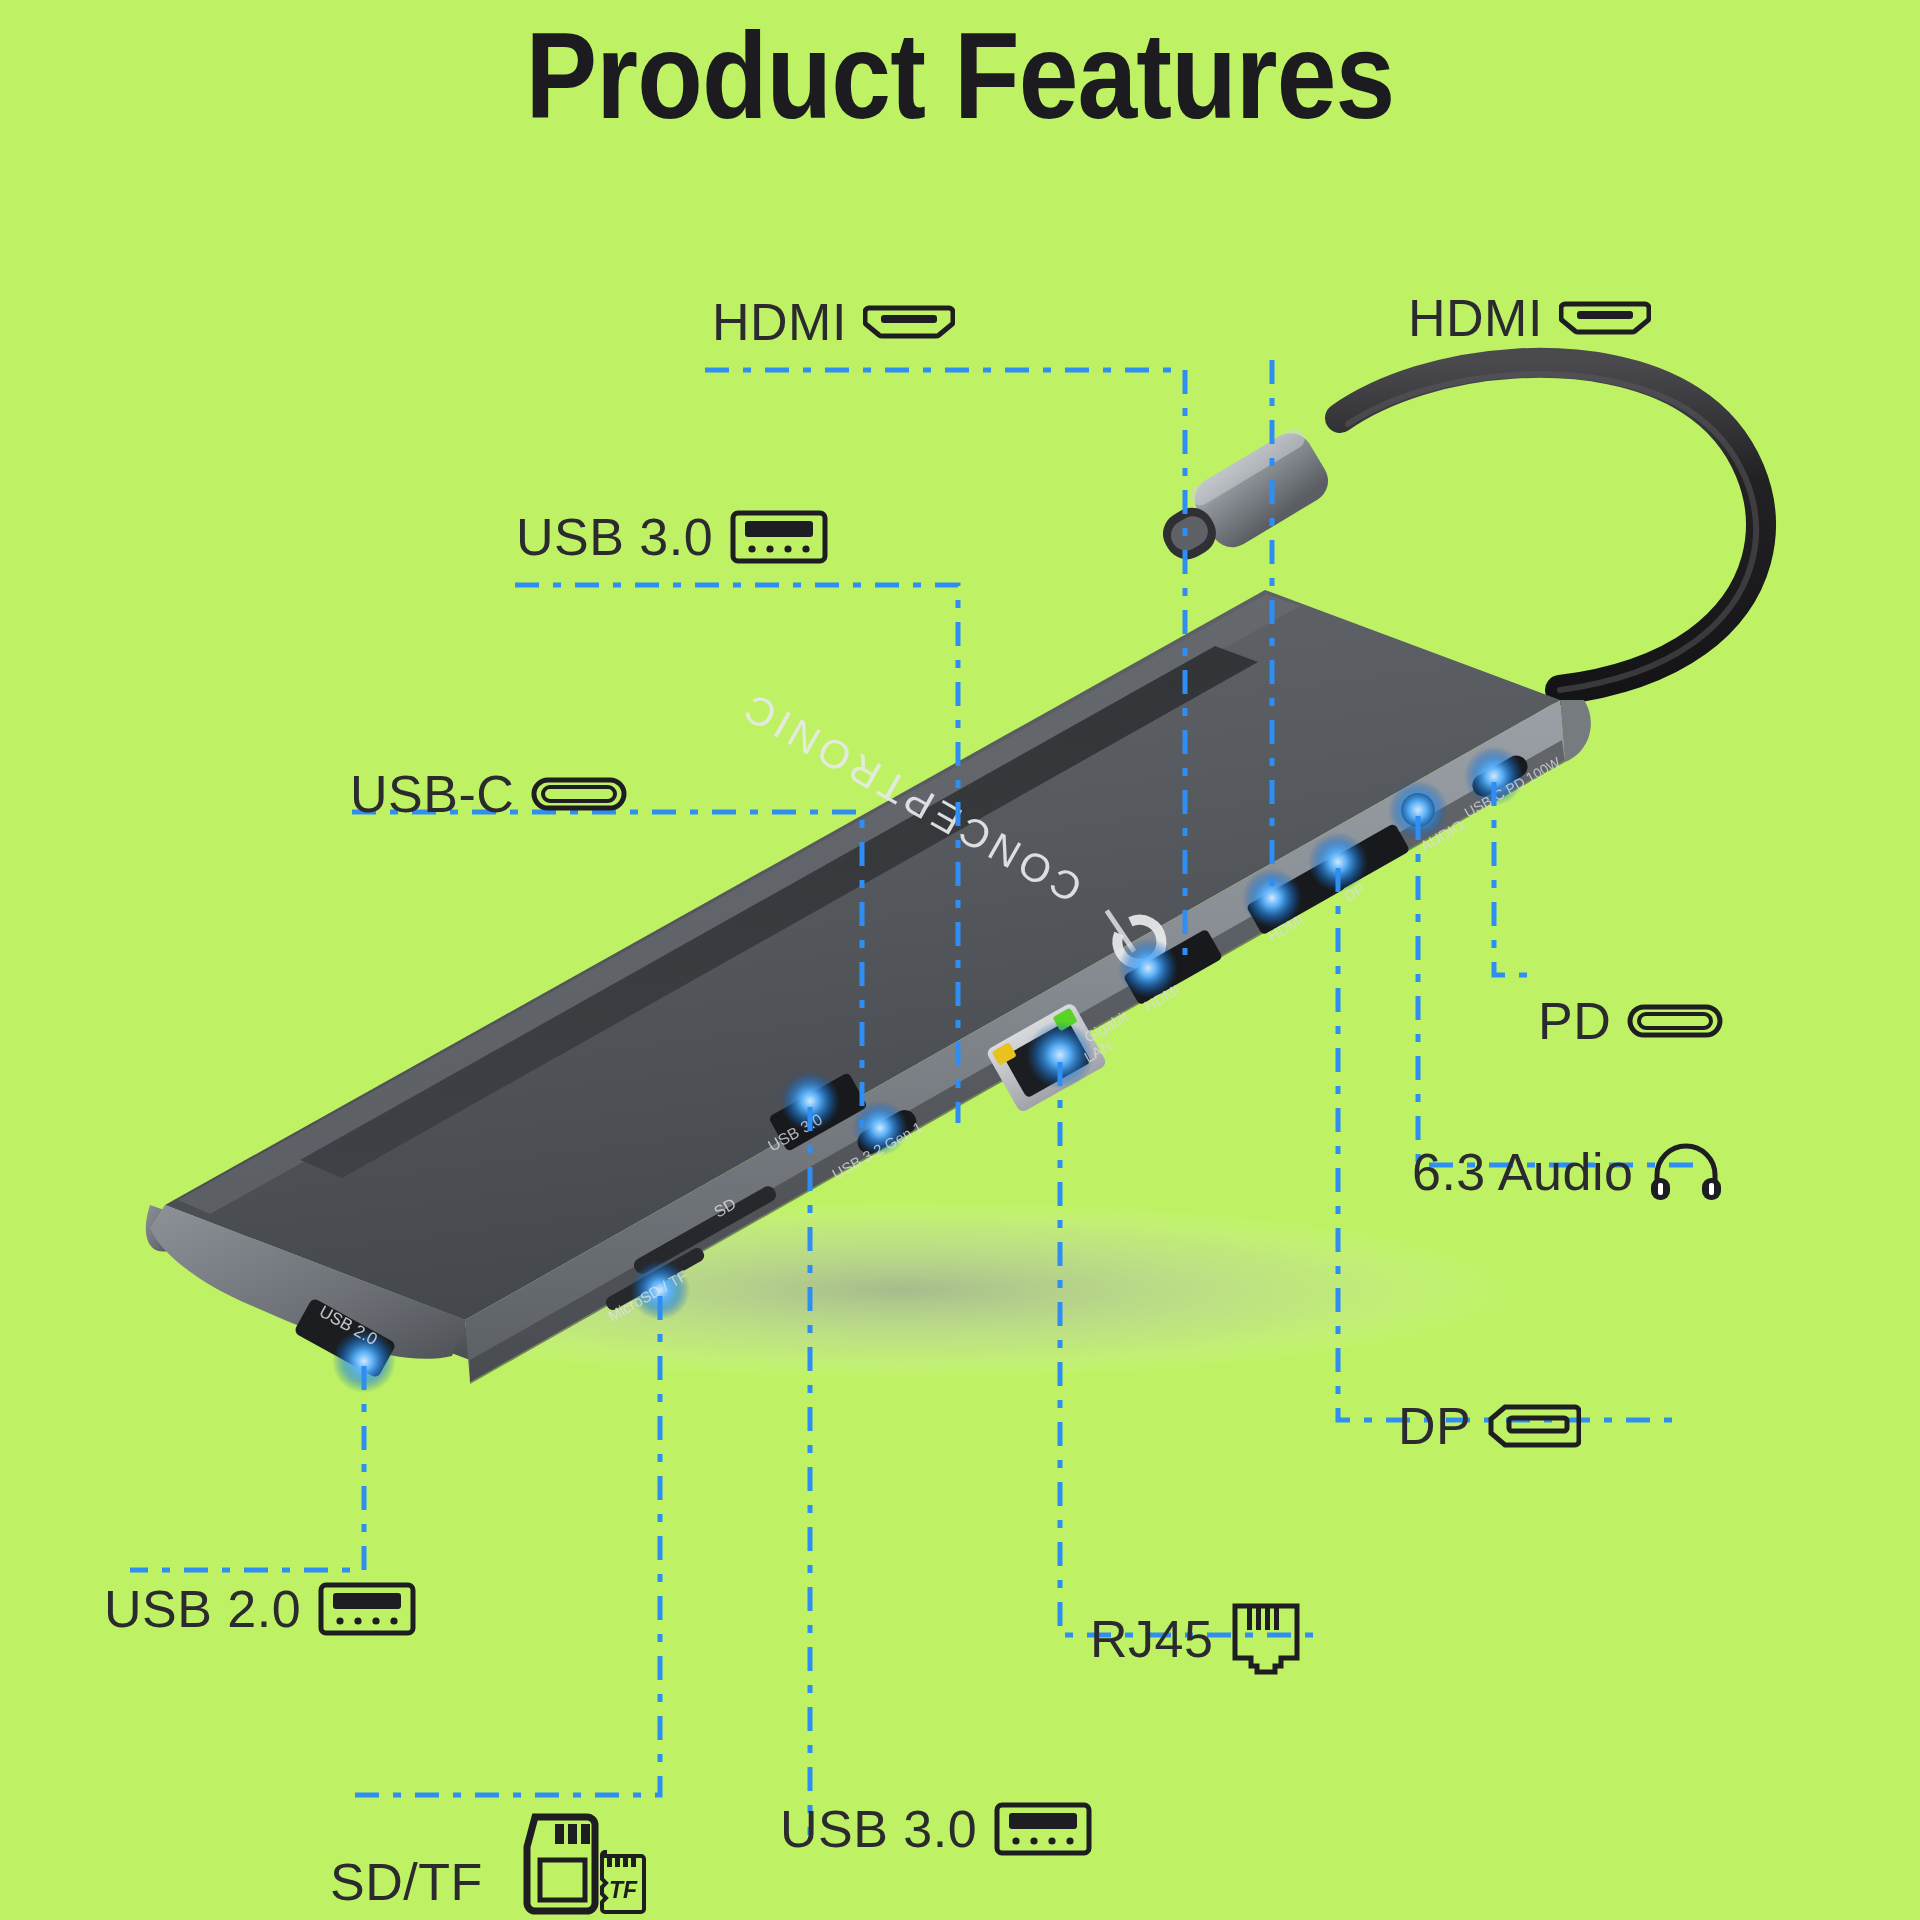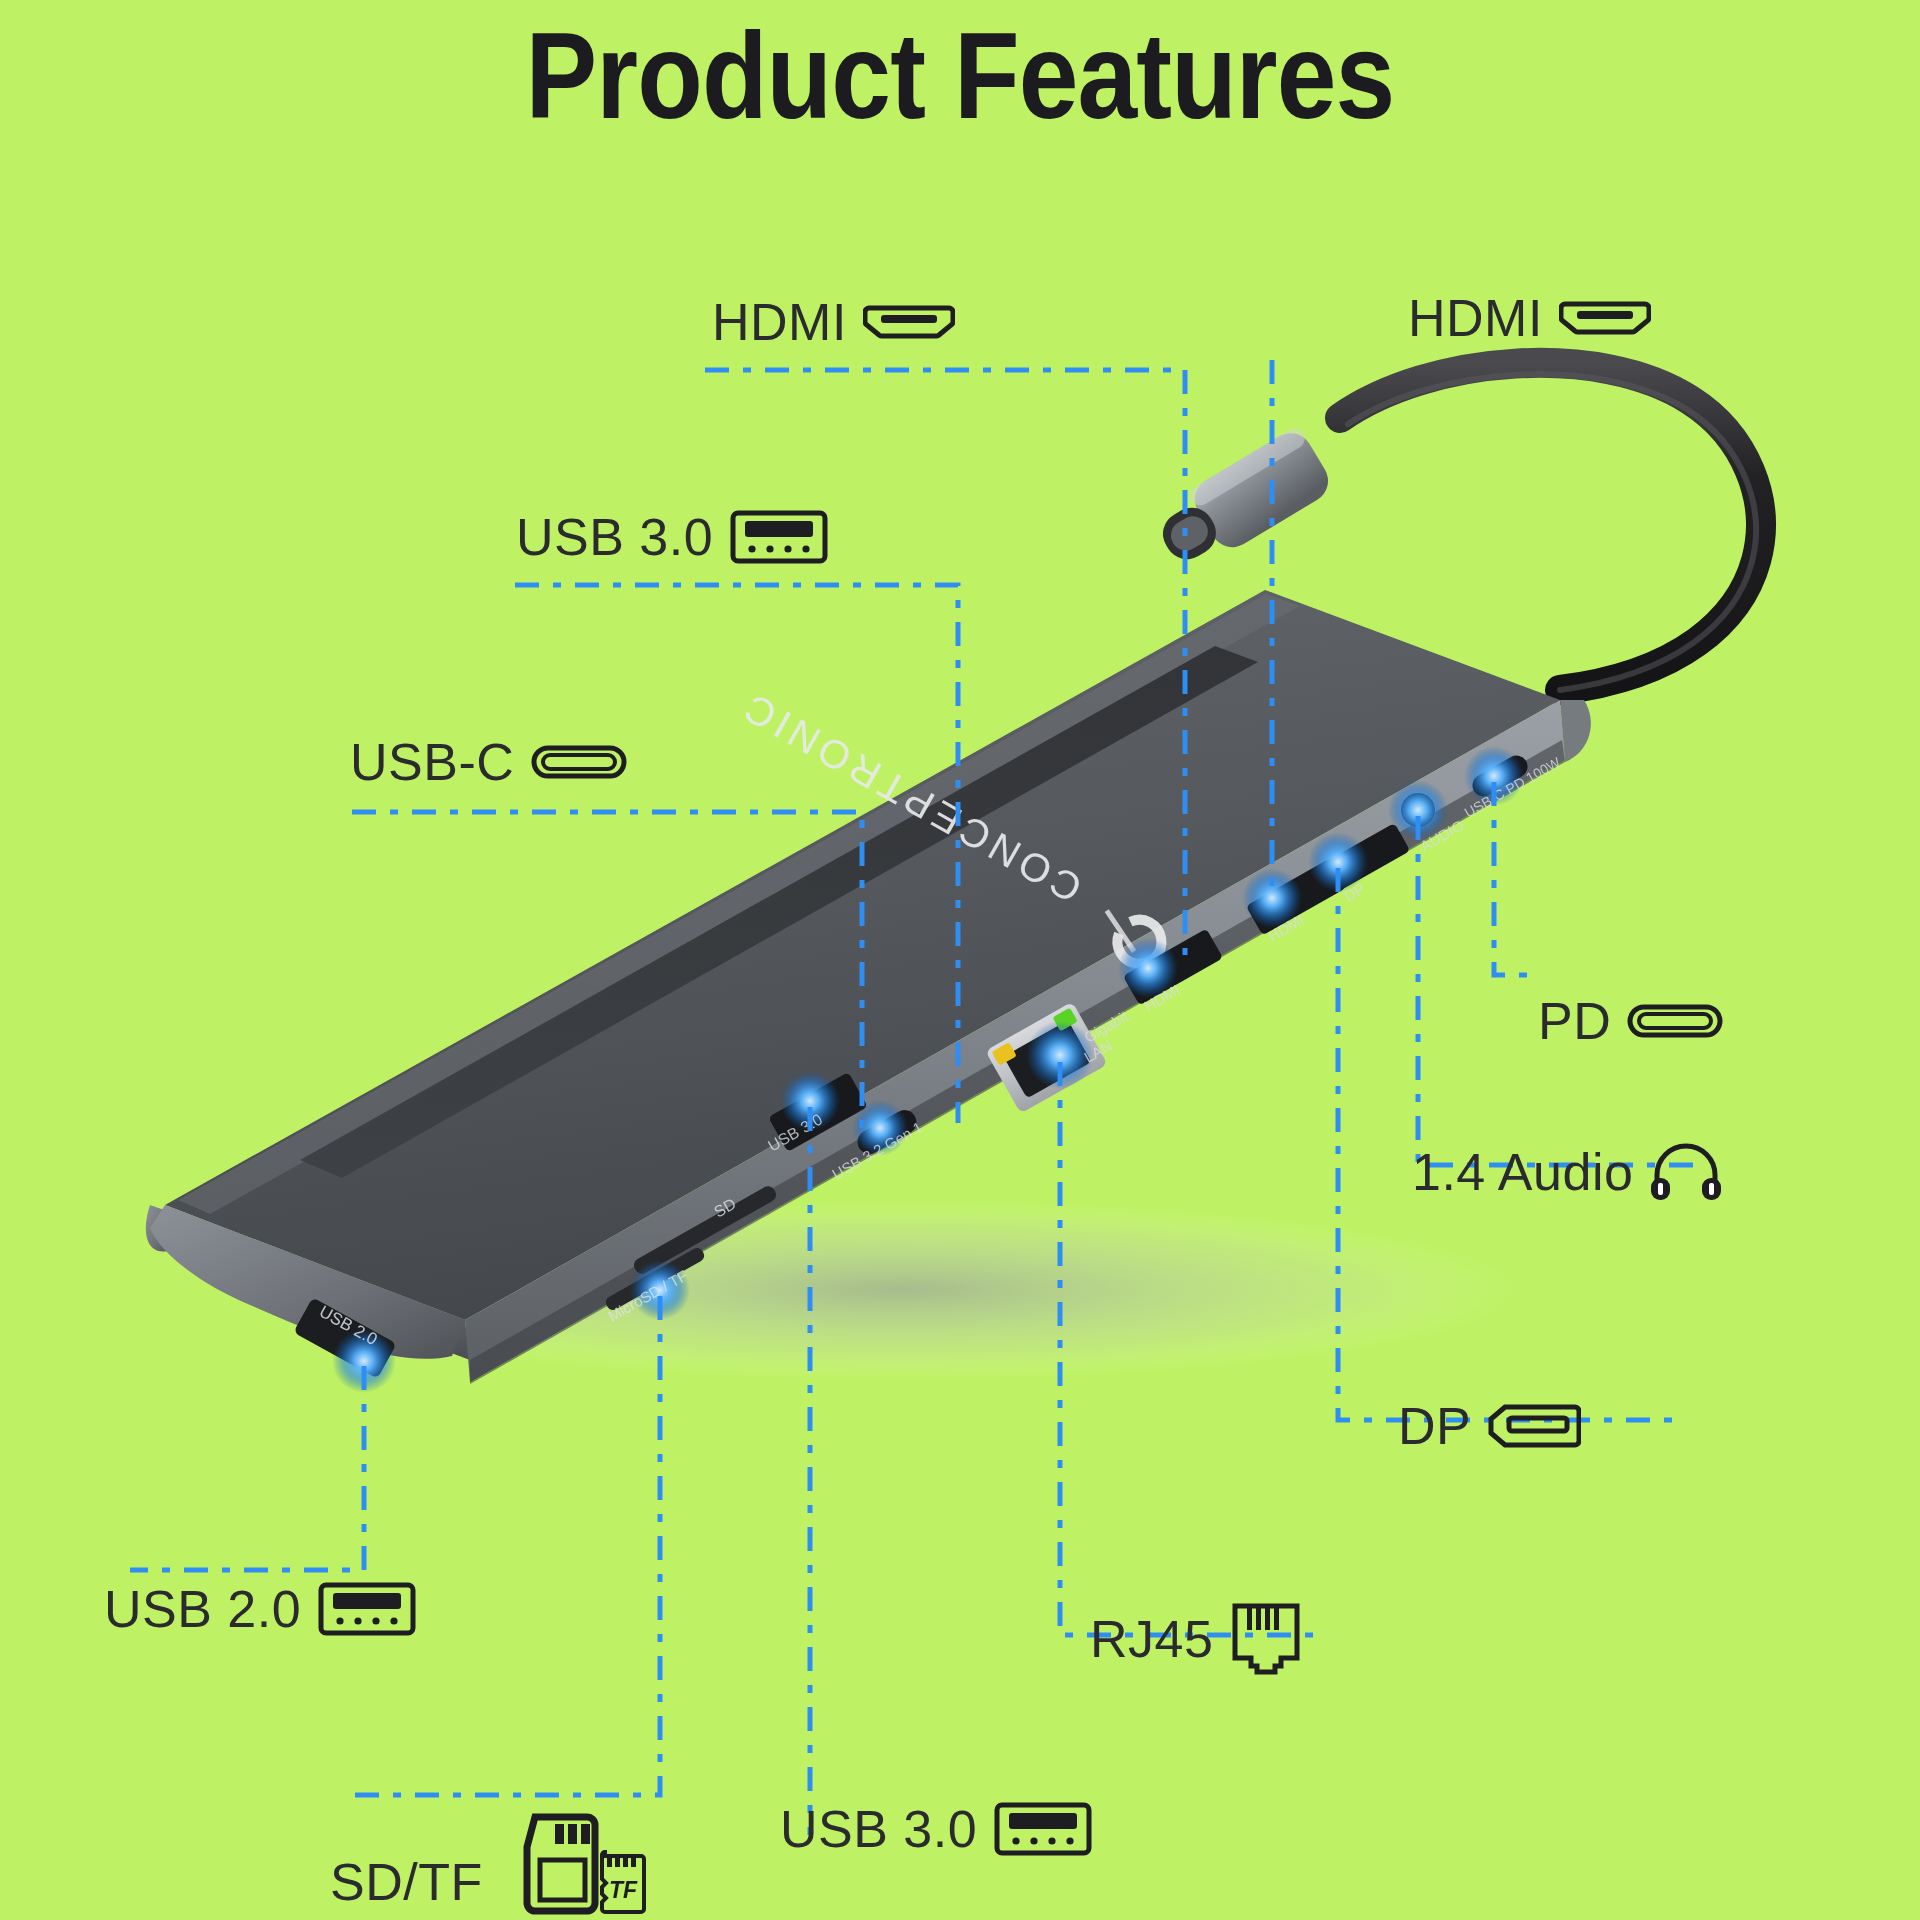--- a/index.html
+++ b/index.html
@@ -276,42 +276,42 @@
         <rect x="4" y="5" width="92" height="48" rx="5" fill="none" stroke="#1e1e22" stroke-width="5"></rect>
         <rect x="16" y="13" width="68" height="16" rx="3" fill="#1e1e22"></rect>
         <circle cx="23" cy="41" r="3.6" fill="#1e1e22"></circle>
         <circle cx="41" cy="41" r="3.6" fill="#1e1e22"></circle>
         <circle cx="59" cy="41" r="3.6" fill="#1e1e22"></circle>
         <circle cx="77" cy="41" r="3.6" fill="#1e1e22"></circle>
       </svg>
     </span>
   </div>
 
-  <div class="callout" style="left:350px; top:736px;">
+  <div class="callout" style="left:350px; top:768px;">
     <span class="txt">USB-C</span>
     <span class="ico">
       <svg width="98" height="44" viewBox="0 0 98 44">
         <rect x="4" y="8" width="90" height="28" rx="14" fill="none" stroke="#1e1e22" stroke-width="5"></rect>
         <rect x="13" y="15" width="72" height="14" rx="7" fill="none" stroke="#1e1e22" stroke-width="4"></rect>
       </svg>
     </span>
   </div>
 
   <div class="callout" style="left:1538px; top:995px;gap:15px;">
     <span class="txt">PD</span>
     <span class="ico">
       <svg width="98" height="44" viewBox="0 0 98 44">
         <rect x="4" y="8" width="90" height="28" rx="14" fill="none" stroke="#1e1e22" stroke-width="5"></rect>
         <rect x="13" y="15" width="72" height="14" rx="7" fill="none" stroke="#1e1e22" stroke-width="4"></rect>
       </svg>
     </span>
   </div>
 
   <div class="callout" style="left:1412px; top:1142px;">
-    <span class="txt">1.4 Audio</span>
+    <span class="txt">6.3 Audio</span>
     <span class="ico">
       <svg width="74" height="60" viewBox="0 0 74 60">
         <path d="M8 44 V33 a29 29 0 0 1 58 0 V44" fill="none" stroke="#1e1e22" stroke-width="5"></path>
         <rect x="2" y="36" width="19" height="22" rx="9" fill="#1e1e22"></rect>
         <rect x="53" y="36" width="19" height="22" rx="9" fill="#1e1e22"></rect>
         <rect x="9" y="41" width="5" height="12" rx="2" fill="#ffffff"></rect>
         <rect x="60" y="41" width="5" height="12" rx="2" fill="#ffffff"></rect>
       </svg>
     </span>
   </div>

